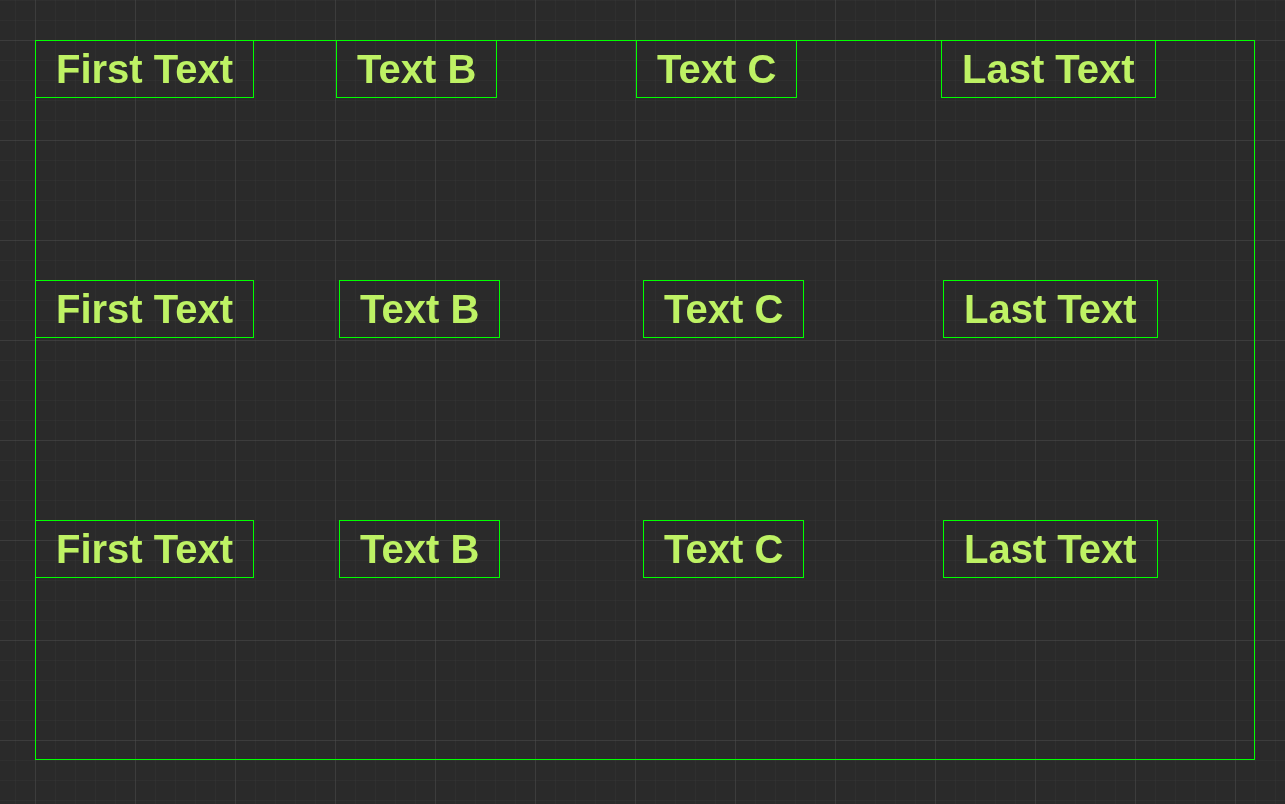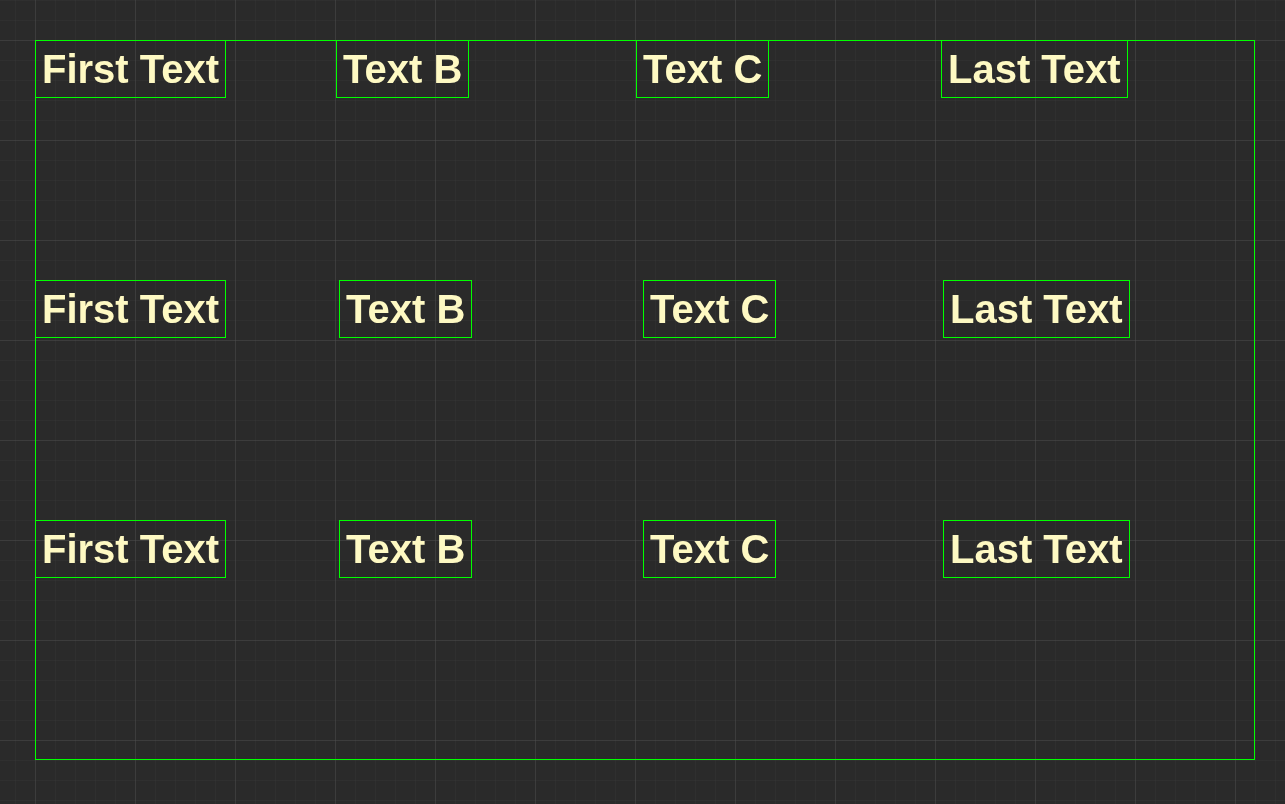--- a/index.html
+++ b/index.html
@@ -49,24 +49,24 @@
       height: 60px;
     }
     
     .row-1 { top: 0px; }
     .row-2 { top: 240px; }
     .row-3 { top: 480px; }
     
     .text-box {
       position: absolute;
       border: 1.5px solid #00ff00;
-      color: #fef9c3;
+      color: #bef264;
       font-size: 40px;
       font-weight: bold;
-      padding: 2px 6px;
+      padding: 2px 20px;
       line-height: 1.3;
       white-space: nowrap;
       top: -1px;
     }
     
     .col-a-1 { left: -1px; }
     .col-b-1 { left: 300px; }
     .col-c-1 { left: 600px; }
     .col-d-1 { left: 905px; }
     

